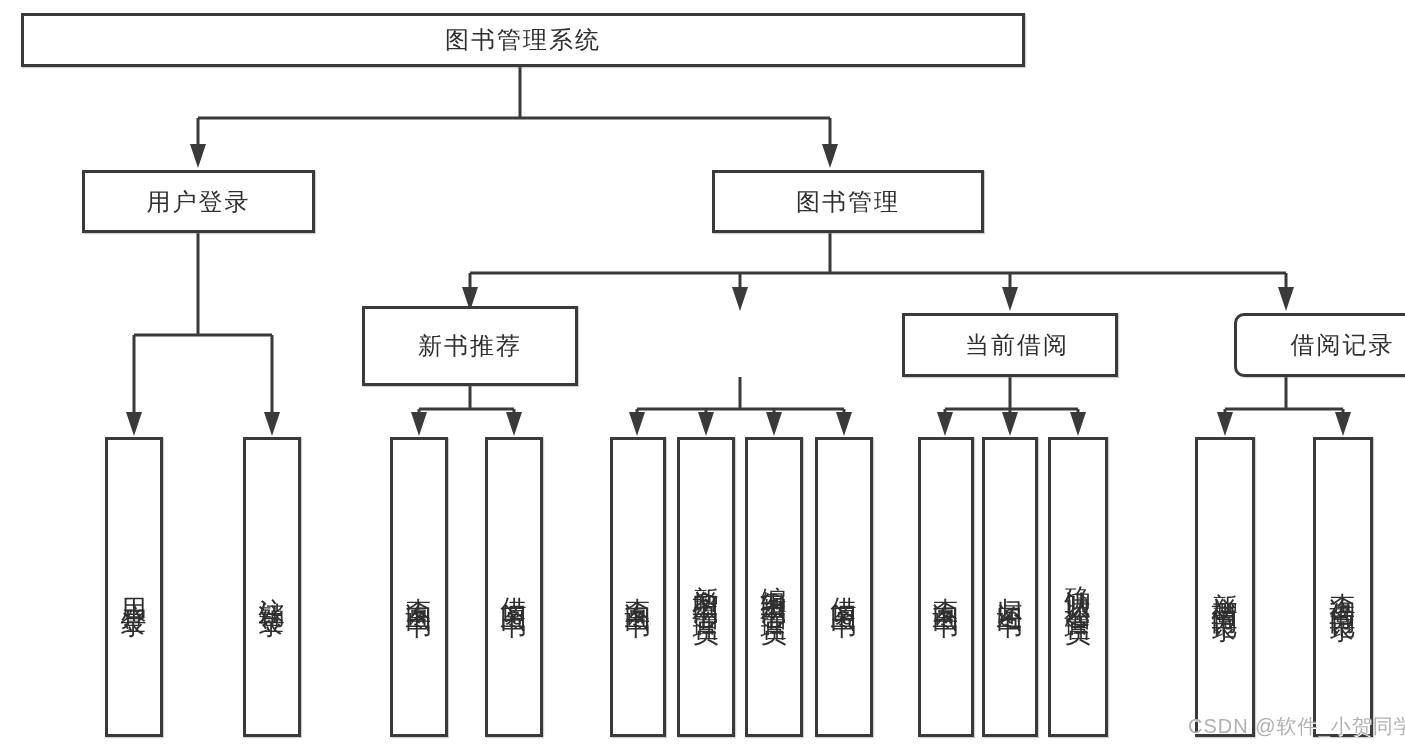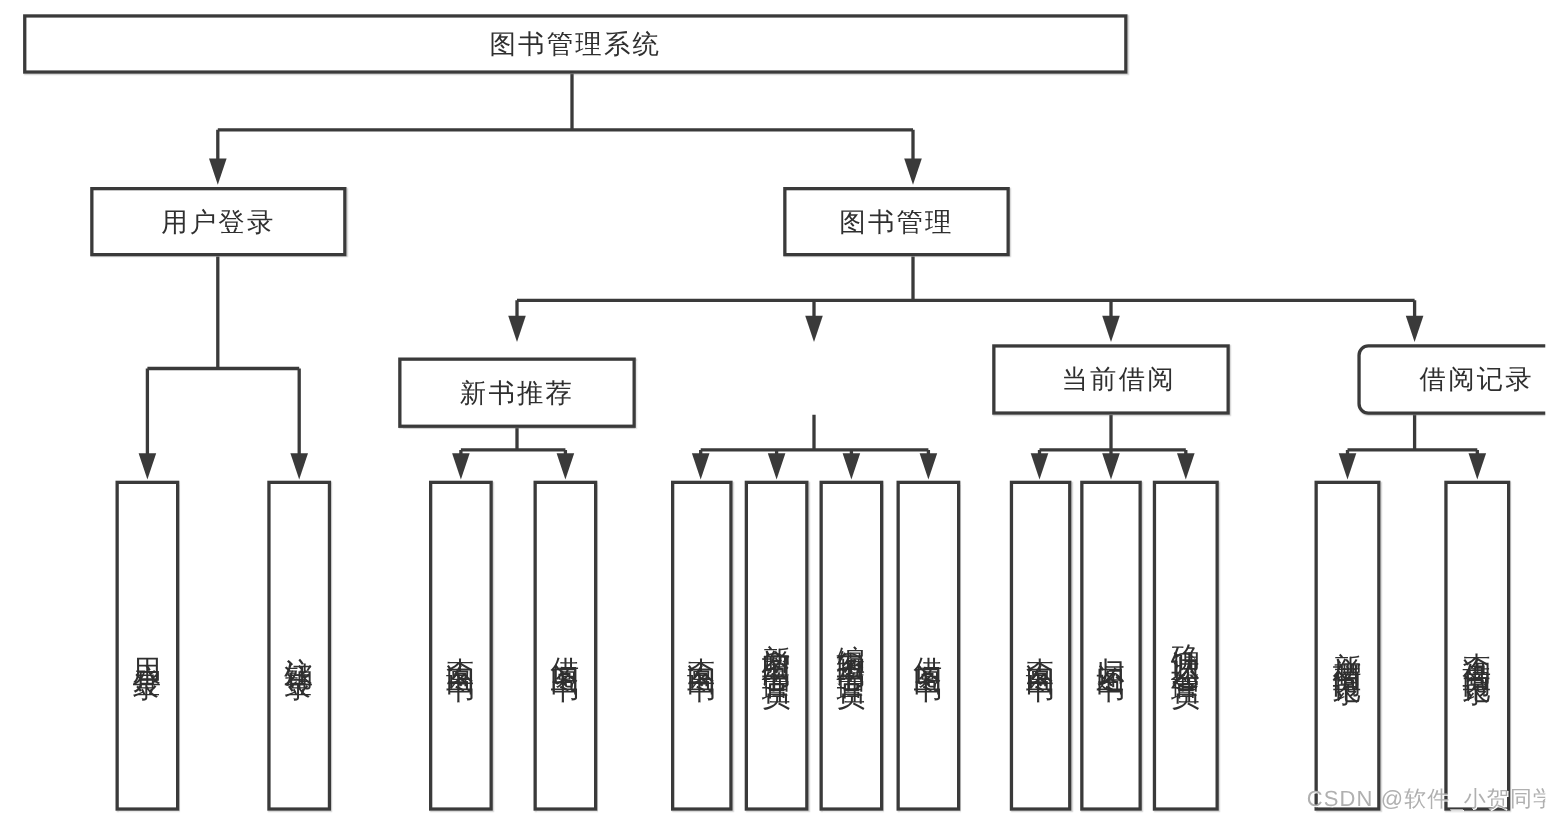--- a/index.html
+++ b/index.html
@@ -84,23 +84,23 @@
     <polygon points="1070,412 1086,412 1078,436"></polygon>
 
     <path d="M1286 377 V409 M1225 409 H1343 M1225 409 V416 M1343 409 V416"></path>
     <polygon points="1217,412 1233,412 1225,436"></polygon>
     <polygon points="1335,412 1351,412 1343,436"></polygon>
   </svg>
 
   <div class="node h" style="left:21px;top:13px;width:1004px;height:54px;font-family:Liberation Serif, serif;">图书管理系统</div>
 
   <div class="node h" style="left:82px;top:170px;width:233px;height:63px;">用户登录</div>
-  <div class="node h" style="left:712px;top:170px;width:206px;height:63px;">图书管理</div>
+  <div class="node h" style="left:712px;top:170px;width:272px;height:63px;">图书管理</div>
 
-  <div class="node h" style="left:362px;top:325px;width:216px;height:64px;">新书推荐</div>
+  <div class="node h" style="left:362px;top:306px;width:216px;height:80px;">新书推荐</div>
   <div class="node h" style="left:902px;top:313px;width:216px;height:64px;padding-left:14px;">当前借阅</div>
   <div class="node h" style="left:1234px;top:313px;width:217px;height:64px;border-radius:10px;">借阅记录</div>
 
   <div class="node v" style="left:105px;top:437px;width:58px;height:300px;">用户登录</div>
   <div class="node v" style="left:243px;top:437px;width:58px;height:300px;">注销登录</div>
 
   <div class="node v" style="left:390px;top:437px;width:58px;height:300px;">查询图书</div>
   <div class="node v" style="left:485px;top:437px;width:58px;height:300px;">借阅图书</div>
 
   <div class="node v" style="left:610px;top:437px;width:56px;height:300px;">查询图书</div>

